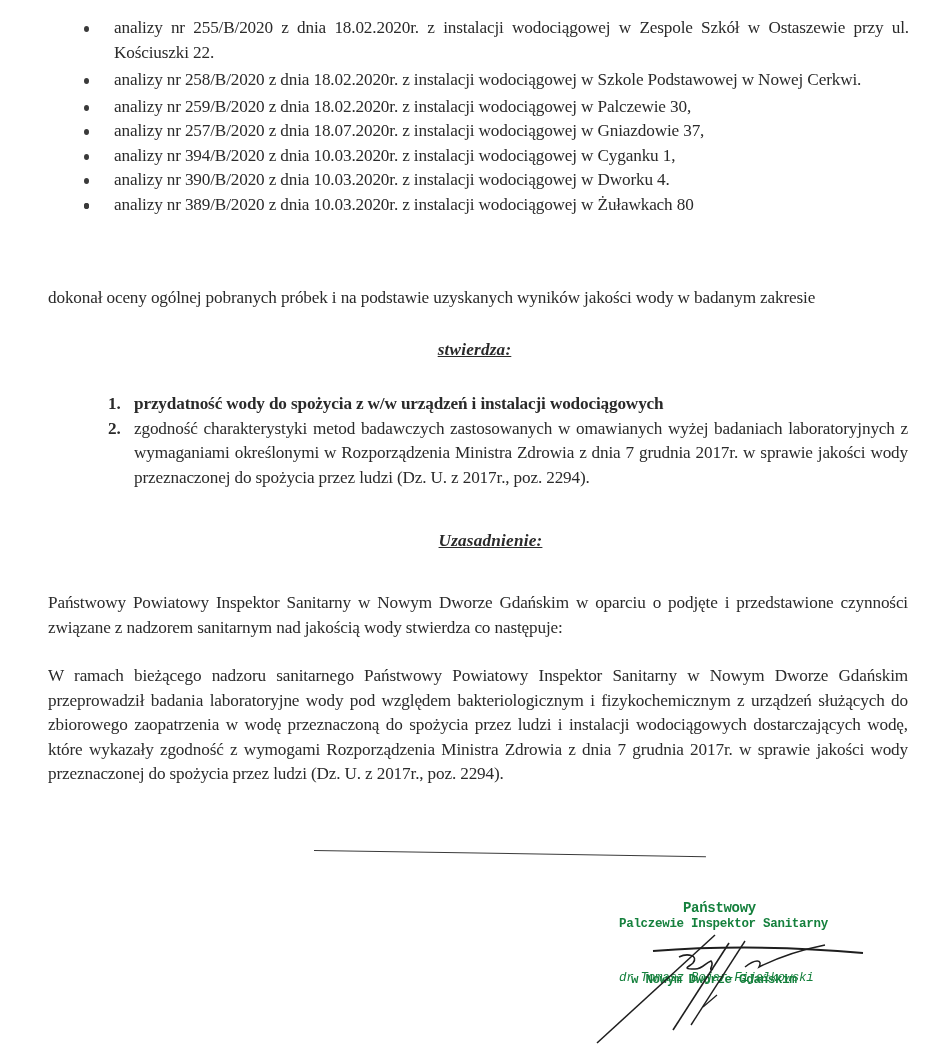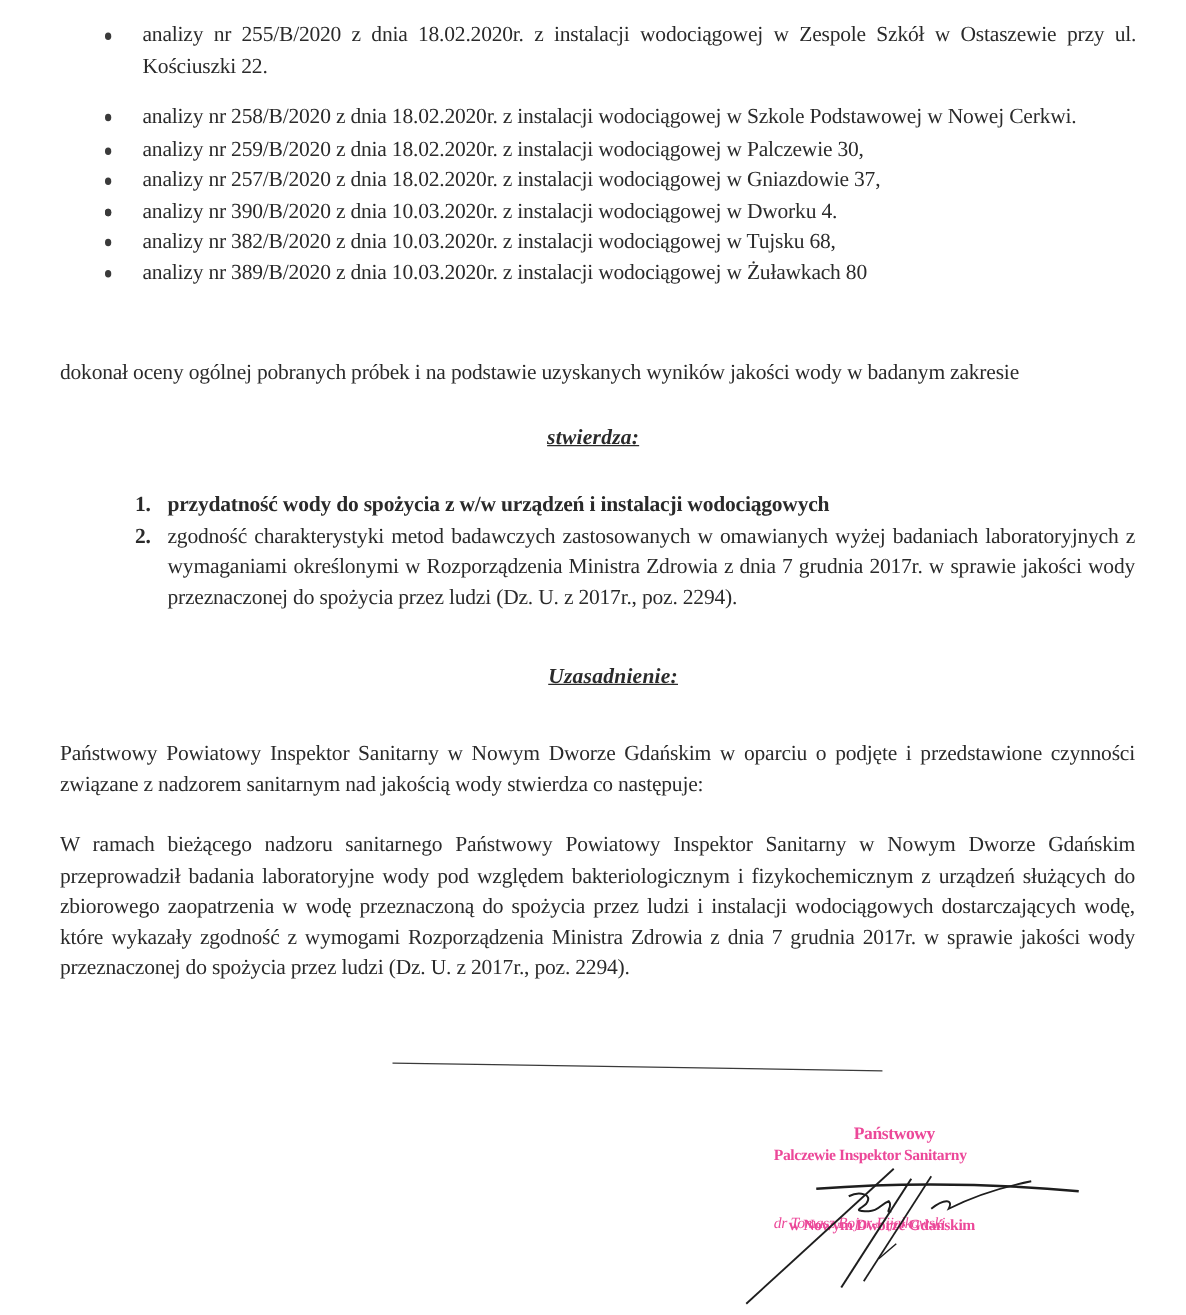--- a/index.html
+++ b/index.html
@@ -27,58 +27,58 @@
   .num-list { position: absolute; left: 108px; top: 392px; width: 800px; }
   .num-item { position: relative; padding-left: 26px; line-height: 24.5px; text-align: justify; }
   .num-item .num { position: absolute; left: 0; top: 0; }
   .num-item.bold { font-weight: bold; }
   .sep-line {
     position: absolute; left: 314px; top: 850px; width: 392px; height: 1.3px;
     background: #3a3a3a; transform: rotate(0.9deg); transform-origin: left center;
   }
   .stamp { position: absolute; left: 595px; top: 895px; width: 280px; height: 150px; }
   .stamp-line {
-    position: absolute; font-family: Liberation Serif, serif;
-    color: #ec4899; font-weight: bold; font-size: 12.5px; white-space: nowrap; letter-spacing: -0.3px;
+    position: absolute; font-family: Liberation Mono, monospace;
+    color: #15803d; font-weight: bold; font-size: 12.5px; white-space: nowrap; letter-spacing: -0.3px;
   }
   .stamp-name { font-weight: normal; font-style: italic; }
   .signature { position: absolute; left: 0; top: 0; width: 280px; height: 150px; pointer-events: none; }
 </style>
 </head>
 <body>
 
 <div class="page">
 
   <div class="bullets">
     <div class="bullet-item wide" style="margin-bottom:0;">
       <span class="bullet-dot"></span>
       <span>analizy nr 255/B/2020 z dnia 18.02.2020r. z instalacji wodociągowej w Zespole Szkół w Ostaszewie przy ul. Kościuszki 22.</span>
     </div>
-    <div class="bullet-item wide" style="margin-top:16px;">
+    <div class="bullet-item wide" style="margin-top:3px;">
       <span class="bullet-dot"></span>
       <span>analizy nr 258/B/2020 z dnia 18.02.2020r. z instalacji wodociągowej w Szkole Podstawowej w Nowej Cerkwi.</span>
     </div>
     <div class="bullet-item" style="margin-top:2px;">
       <span class="bullet-dot"></span>
       <span>analizy nr 259/B/2020 z dnia 18.02.2020r. z instalacji wodociągowej w Palczewie 30,</span>
     </div>
     <div class="bullet-item">
       <span class="bullet-dot"></span>
-      <span>analizy nr 257/B/2020 z dnia 18.02.2020r. z instalacji wodociągowej w Gniazdowie 37,</span>
+      <span>analizy nr 257/B/2020 z dnia 18.07.2020r. z instalacji wodociągowej w Gniazdowie 37,</span>
     </div>
     <div class="bullet-item">
       <span class="bullet-dot"></span>
+      <span>analizy nr 394/B/2020 z dnia 10.03.2020r. z instalacji wodociągowej w Cyganku 1,</span>
     </div>
     <div class="bullet-item">
       <span class="bullet-dot"></span>
       <span>analizy nr 390/B/2020 z dnia 10.03.2020r. z instalacji wodociągowej w Dworku 4.</span>
     </div>
     <div class="bullet-item">
       <span class="bullet-dot"></span>
-      <span>analizy nr 382/B/2020 z dnia 10.03.2020r. z instalacji wodociągowej w Tujsku 68,</span>
     </div>
     <div class="bullet-item">
       <span class="bullet-dot"></span>
       <span>analizy nr 389/B/2020 z dnia 10.03.2020r. z instalacji wodociągowej w Żuławkach 80</span>
     </div>
   </div>
 
   <div class="para" style="top:286px;">dokonał oceny ogólnej pobranych próbek i na podstawie uzyskanych wyników jakości wody w badanym zakresie</div>
 
   <div class="heading" style="top:340px;">stwierdza:</div>

